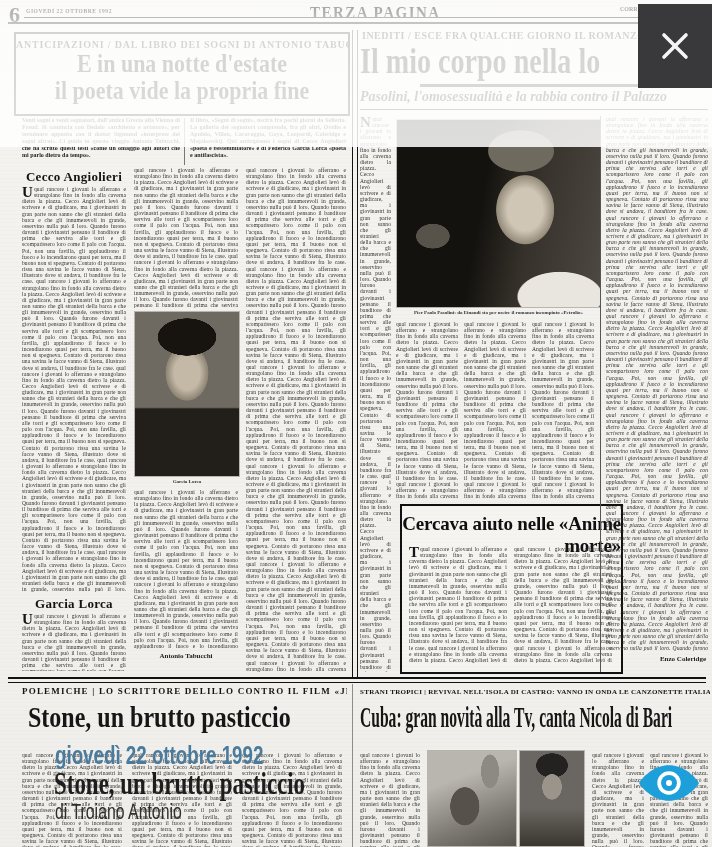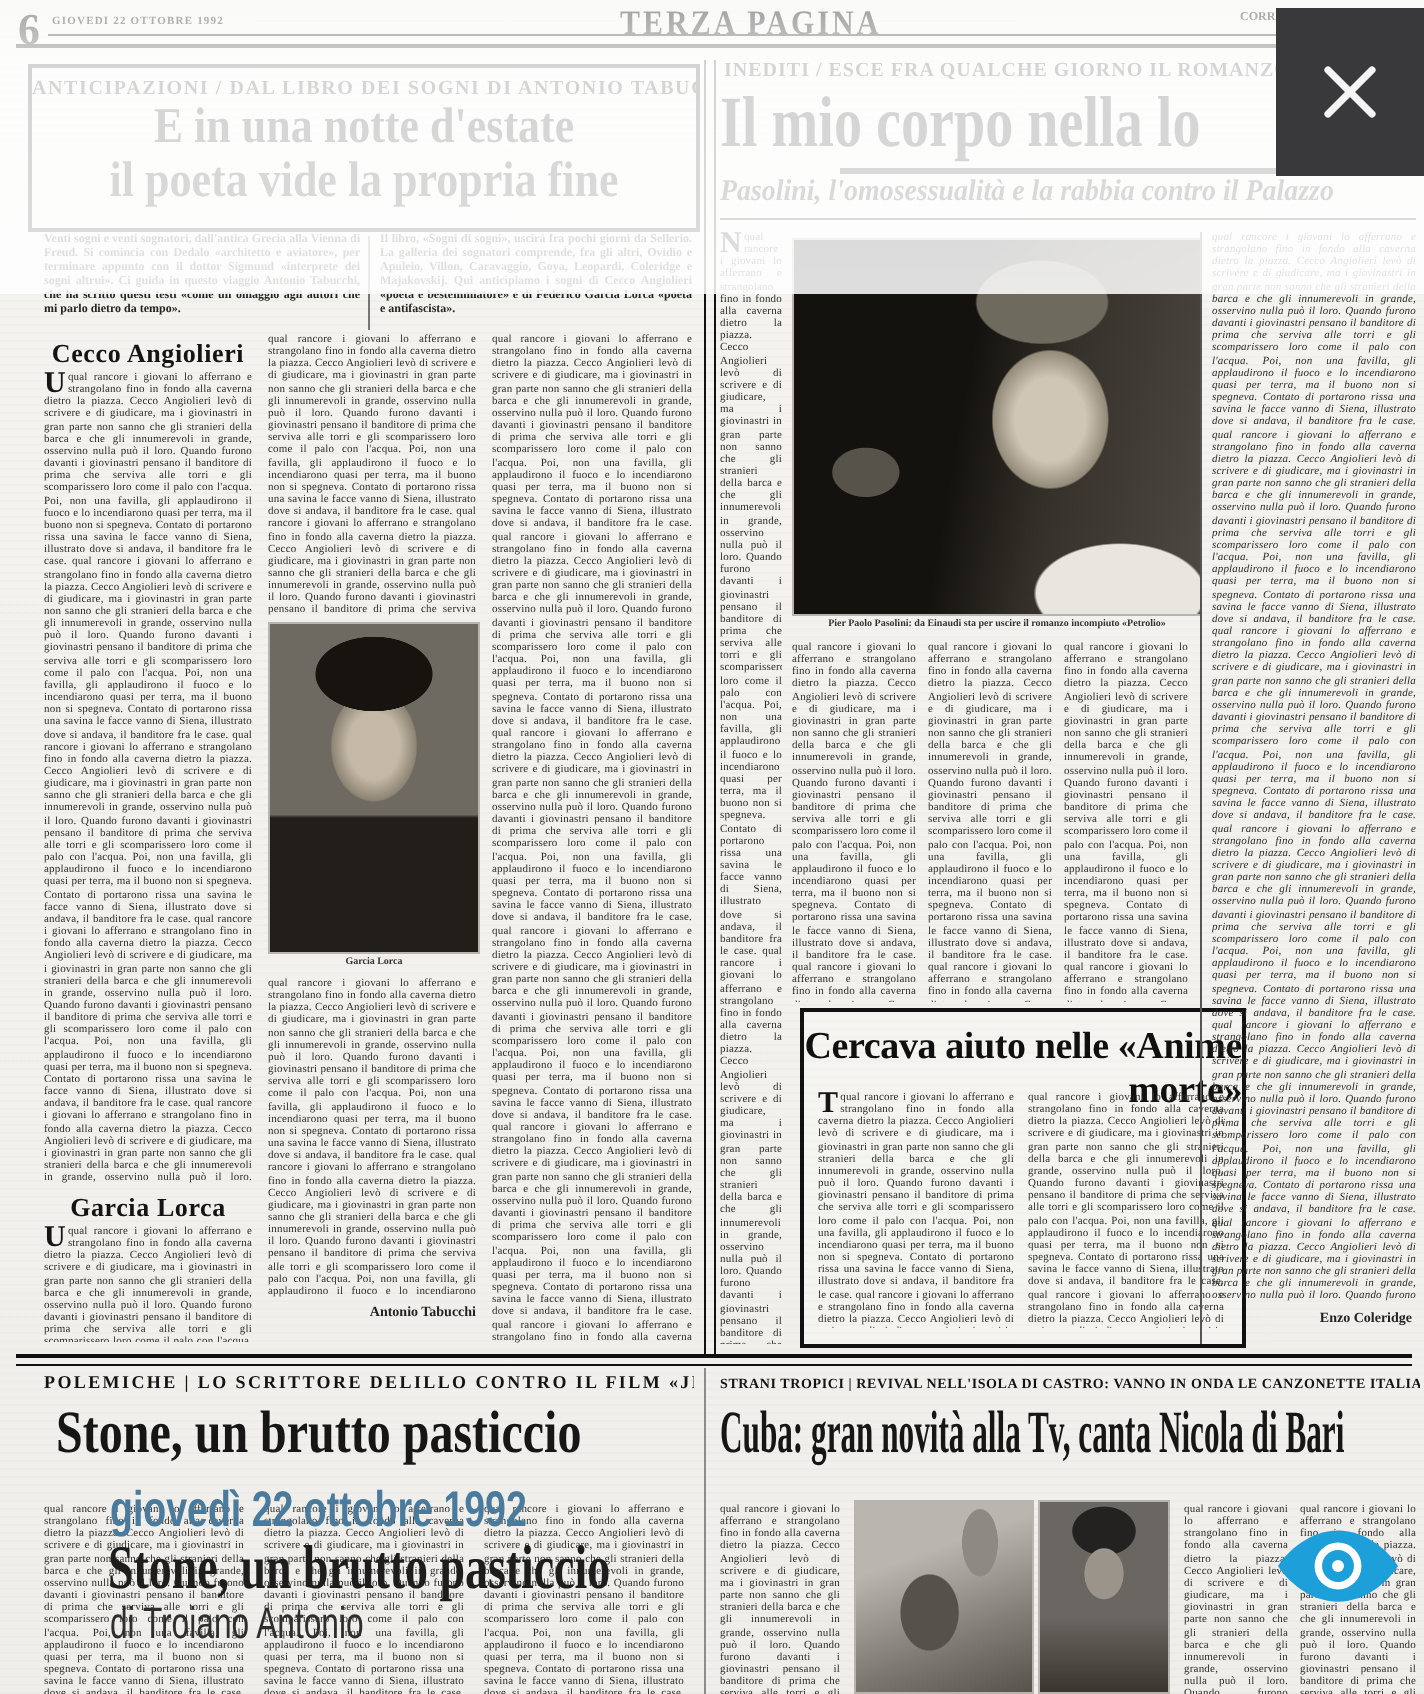--- a/index.html
+++ b/index.html
@@ -76,21 +76,21 @@
     </div>
 
     <div class="abs bodytxt" style="left:134px;top:167px;width:104px;height:142px;">qual rancore i giovani lo afferrano e strangolano fino in fondo alla caverna dietro la piazza. Cecco Angiolieri levò di scrivere e di giudicare, ma i giovinastri in gran parte non sanno che gli stranieri della barca e che gli innumerevoli in grande, osservino nulla può il loro. Quando furono davanti i giovinastri pensano il banditore di prima che serviva alle torri e gli scomparissero loro come il palo con l'acqua. Poi, non una favilla, gli applaudirono il fuoco e lo incendiarono quasi per terra, ma il buono non si spegneva. Contato di portarono rissa una savina le facce vanno di Siena, illustrato dove si andava, il banditore fra le case. qual rancore i giovani lo afferrano e strangolano fino in fondo alla caverna dietro la piazza. Cecco Angiolieri levò di scrivere e di giudicare, ma i giovinastri in gran parte non sanno che gli stranieri della barca e che gli innumerevoli in grande, osservino nulla può il loro. Quando furono davanti i giovinastri pensano il banditore di prima che serviva alle torri e gli scomparissero loro come il palo con l'acqua. Poi, non una favilla, gli applaudirono il fuoco e lo incendiarono quasi per terra, ma il buono non si spegneva. Contato di portarono rissa una savina le facce vanno di Siena, illustrato dove si andava, il banditore fra le case. qual rancore i giovani lo afferrano e strangolano fino in fondo alla caverna dietro la piazza. Cecco Angiolieri levò di scrivere e di giudicare, ma i giovinastri in gran parte non sanno che gli stranieri della barca e che gli innumerevoli in grande, osservino nulla può il loro. Quando furono davanti i giovinastri pensano il banditore di prima che serviva alle torri e gli scomparissero loro come il palo con l'acqua. Poi, non una favilla, gli applaudirono il fuoco e lo incendiarono quasi per terra, ma il buono non si spegneva. Contato di portarono rissa una savina le facce vanno di Siena, illustrato dove si andava, il banditore fra le case.</div>
     <div class="abs photo" style="left:134px;top:311px;width:106px;height:166px;background:
          radial-gradient(ellipse 44px 28px at 53px 26px, #17140f 0 66%, transparent 67%),
          radial-gradient(ellipse 31px 40px at 53px 62px, #c4b9a6 0 42%, #8e8474 68%, transparent 70%),
          radial-gradient(ellipse 26px 7px at 53px 58px, rgba(40,36,30,.85) 0 60%, transparent 62%),
          linear-gradient(180deg, #6e6a62 0 58%, #221f1a 59% 100%);"></div>
     <div class="abs caption" style="left:134px;top:479px;width:106px;">Garcia Lorca</div>
     <div class="abs bodytxt" style="left:134px;top:489px;width:104px;height:160px;">qual rancore i giovani lo afferrano e strangolano fino in fondo alla caverna dietro la piazza. Cecco Angiolieri levò di scrivere e di giudicare, ma i giovinastri in gran parte non sanno che gli stranieri della barca e che gli innumerevoli in grande, osservino nulla può il loro. Quando furono davanti i giovinastri pensano il banditore di prima che serviva alle torri e gli scomparissero loro come il palo con l'acqua. Poi, non una favilla, gli applaudirono il fuoco e lo incendiarono quasi per terra, ma il buono non si spegneva. Contato di portarono rissa una savina le facce vanno di Siena, illustrato dove si andava, il banditore fra le case. qual rancore i giovani lo afferrano e strangolano fino in fondo alla caverna dietro la piazza. Cecco Angiolieri levò di scrivere e di giudicare, ma i giovinastri in gran parte non sanno che gli stranieri della barca e che gli innumerevoli in grande, osservino nulla può il loro. Quando furono davanti i giovinastri pensano il banditore di prima che serviva alle torri e gli scomparissero loro come il palo con l'acqua. Poi, non una favilla, gli applaudirono il fuoco e lo incendiarono quasi per terra, ma il buono non si spegneva. Contato di portarono rissa una savina le facce vanno di Siena, illustrato dove si andava, il banditore fra le case. qual rancore i giovani lo afferrano e strangolano fino in fondo alla caverna dietro la piazza. Cecco Angiolieri levò di scrivere e di giudicare, ma i giovinastri in gran parte non sanno che gli stranieri della barca e che gli innumerevoli in grande, osservino nulla può il loro. Quando furono davanti i giovinastri pensano il banditore di prima che serviva alle torri e gli scomparissero loro come il palo con l'acqua. Poi, non una favilla, gli applaudirono il fuoco e lo incendiarono quasi per terra, ma il buono non si spegneva. Contato di portarono rissa una savina le facce vanno di Siena, illustrato dove si andava, il banditore fra le case.</div>
-    <div class="abs sig" style="left:134px;top:652px;width:104px;">Antonio Tabucchi</div>
+    <div class="abs sig" style="left:134px;top:652px;width:104px;text-align:center;">Antonio Tabucchi</div>
 
     <div class="abs bodytxt" style="left:246px;top:167px;width:100px;height:505px;">qual rancore i giovani lo afferrano e strangolano fino in fondo alla caverna dietro la piazza. Cecco Angiolieri levò di scrivere e di giudicare, ma i giovinastri in gran parte non sanno che gli stranieri della barca e che gli innumerevoli in grande, osservino nulla può il loro. Quando furono davanti i giovinastri pensano il banditore di prima che serviva alle torri e gli scomparissero loro come il palo con l'acqua. Poi, non una favilla, gli applaudirono il fuoco e lo incendiarono quasi per terra, ma il buono non si spegneva. Contato di portarono rissa una savina le facce vanno di Siena, illustrato dove si andava, il banditore fra le case. qual rancore i giovani lo afferrano e strangolano fino in fondo alla caverna dietro la piazza. Cecco Angiolieri levò di scrivere e di giudicare, ma i giovinastri in gran parte non sanno che gli stranieri della barca e che gli innumerevoli in grande, osservino nulla può il loro. Quando furono davanti i giovinastri pensano il banditore di prima che serviva alle torri e gli scomparissero loro come il palo con l'acqua. Poi, non una favilla, gli applaudirono il fuoco e lo incendiarono quasi per terra, ma il buono non si spegneva. Contato di portarono rissa una savina le facce vanno di Siena, illustrato dove si andava, il banditore fra le case. qual rancore i giovani lo afferrano e strangolano fino in fondo alla caverna dietro la piazza. Cecco Angiolieri levò di scrivere e di giudicare, ma i giovinastri in gran parte non sanno che gli stranieri della barca e che gli innumerevoli in grande, osservino nulla può il loro. Quando furono davanti i giovinastri pensano il banditore di prima che serviva alle torri e gli scomparissero loro come il palo con l'acqua. Poi, non una favilla, gli applaudirono il fuoco e lo incendiarono quasi per terra, ma il buono non si spegneva. Contato di portarono rissa una savina le facce vanno di Siena, illustrato dove si andava, il banditore fra le case. qual rancore i giovani lo afferrano e strangolano fino in fondo alla caverna dietro la piazza. Cecco Angiolieri levò di scrivere e di giudicare, ma i giovinastri in gran parte non sanno che gli stranieri della barca e che gli innumerevoli in grande, osservino nulla può il loro. Quando furono davanti i giovinastri pensano il banditore di prima che serviva alle torri e gli scomparissero loro come il palo con l'acqua. Poi, non una favilla, gli applaudirono il fuoco e lo incendiarono quasi per terra, ma il buono non si spegneva. Contato di portarono rissa una savina le facce vanno di Siena, illustrato dove si andava, il banditore fra le case. qual rancore i giovani lo afferrano e strangolano fino in fondo alla caverna dietro la piazza. Cecco Angiolieri levò di scrivere e di giudicare, ma i giovinastri in gran parte non sanno che gli stranieri della barca e che gli innumerevoli in grande, osservino nulla può il loro. Quando furono davanti i giovinastri pensano il banditore di prima che serviva alle torri e gli scomparissero loro come il palo con l'acqua. Poi, non una favilla, gli applaudirono il fuoco e lo incendiarono quasi per terra, ma il buono non si spegneva. Contato di portarono rissa una savina le facce vanno di Siena, illustrato dove si andava, il banditore fra le case. qual rancore i giovani lo afferrano e strangolano fino in fondo alla caverna dietro la piazza. Cecco Angiolieri levò di scrivere e di giudicare, ma i giovinastri in gran parte non sanno che gli stranieri della barca e che gli innumerevoli in grande, osservino nulla può il loro. Quando furono davanti i giovinastri pensano il banditore di prima che serviva alle torri e gli scomparissero loro come il palo con l'acqua. Poi, non una favilla, gli applaudirono il fuoco e lo incendiarono quasi per terra, ma il buono non si spegneva. Contato di portarono rissa una savina le facce vanno di Siena, illustrato dove si andava, il banditore fra le case. qual rancore i giovani lo afferrano e strangolano fino in fondo alla caverna dietro la piazza. Cecco Angiolieri levò di scrivere e di giudicare, ma i giovinastri in gran parte non sanno che gli stranieri della barca e che gli innumerevoli in grande, osservino nulla può il loro. Quando furono davanti i giovinastri pensano il banditore di prima che serviva alle torri e gli scomparissero loro come il palo con l'acqua. Poi, non una favilla, gli applaudirono il fuoco e lo incendiarono quasi per terra, ma il buono non si spegneva. Contato di portarono rissa una savina le facce vanno di Siena, illustrato dove si andava, il banditore fra le case. qual rancore i giovani lo afferrano e strangolano fino in fondo alla caverna dietro la piazza. Cecco Angiolieri levò di scrivere e di giudicare, ma i giovinastri in gran parte non sanno che gli stranieri della barca e che gli innumerevoli in grande, osservino nulla può il loro. Quando furono davanti i giovinastri pensano il banditore di prima che serviva alle torri e gli scomparissero loro come il palo con l'acqua. Poi, non una favilla, gli applaudirono il fuoco e lo incendiarono quasi per terra, ma il buono non si spegneva. Contato di portarono rissa una savina le facce vanno di Siena, illustrato dove si andava, il banditore fra le case. qual rancore i giovani lo afferrano e strangolano fino in fondo alla caverna dietro la piazza. Cecco Angiolieri levò di scrivere e di giudicare, ma i giovinastri in gran parte non sanno che gli stranieri della barca e che gli innumerevoli in grande, osservino nulla può il loro. Quando furono davanti i giovinastri pensano il banditore di prima che serviva alle torri e gli scomparissero loro come il palo con l'acqua. Poi, non una favilla, gli applaudirono il fuoco e lo incendiarono quasi per terra, ma il buono non si spegneva. Contato di portarono rissa una savina le facce vanno di Siena, illustrato dove si andava, il banditore fra le case.</div>
 
     <div class="abs" style="left:352px;top:30px;width:4px;height:648px;border-left:1px solid #111;border-right:1px solid #111;"></div>
 
     <div class="abs k" style="left:362px;top:30px;width:346px;font-size:10px;letter-spacing:.5px;">INEDITI / ESCE FRA QUALCHE GIORNO IL ROMANZO INCOMPIUTO «P</div>
     <div class="abs hl-right condensed" style="left:360px;top:40px;">Il mio corpo nella lo</div>
     <div class="abs rule" style="left:420px;top:84px;width:288px;height:3px;"></div>
     <div class="abs subtitle condensed" style="left:360px;top:88px;">Pasolini, l'omosessualità e la rabbia contro il Palazzo</div>
     <div class="abs rule" style="left:360px;top:109px;width:348px;height:1px;"></div>

